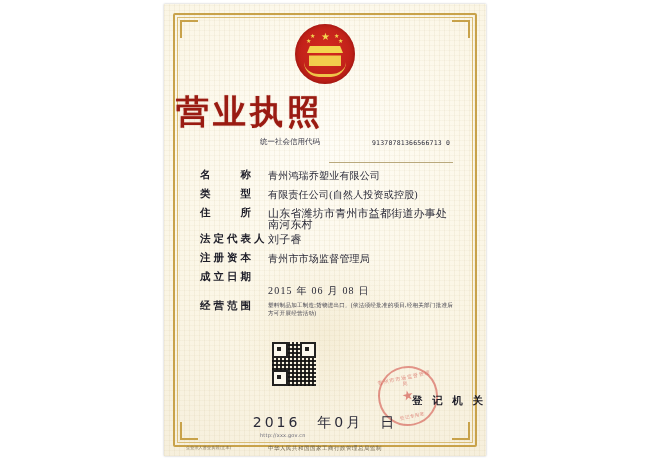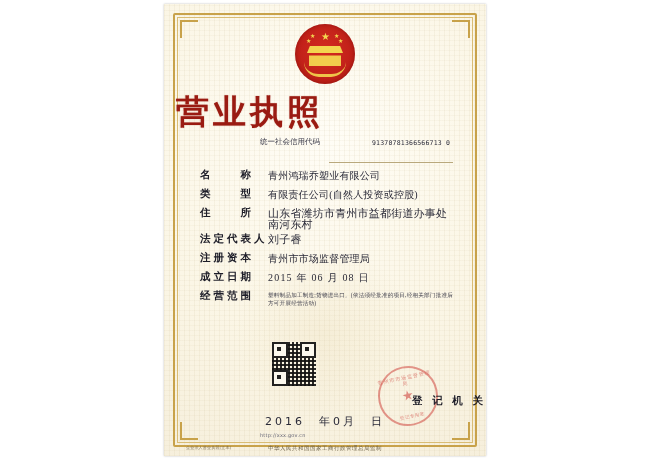--- a/index.html
+++ b/index.html
@@ -219,20 +219,21 @@
     font-size: 11px;
     line-height: 11px;
   }
   .field .value.tiny {
     font-size: 5.6px;
     line-height: 8px;
     color: #3a3a48;
   }
   .field .value.spaced {
     letter-spacing: 1.2px;
+    margin-top: 13px;
   }
 
   
   .qr {
     position: absolute;
     left: 108px;
     top: 338px;
     width: 44px;
     height: 44px;
     background:
@@ -308,21 +309,21 @@
     font-weight: bold;
     color: #1d1d28;
     letter-spacing: 3px;
   }
   .date-line {
     position: absolute;
     left: 0;
     right: 0;
     top: 410px;
     text-align: center;
-    font-size: 11px;
+    font-size: 14px;
     color: #2a2a38;
     letter-spacing: 3px;
   }
 
   .url-note {
     position: absolute;
     left: 96px;
     top: 428px;
     font-size: 5px;
     color: #6c6c7a;

